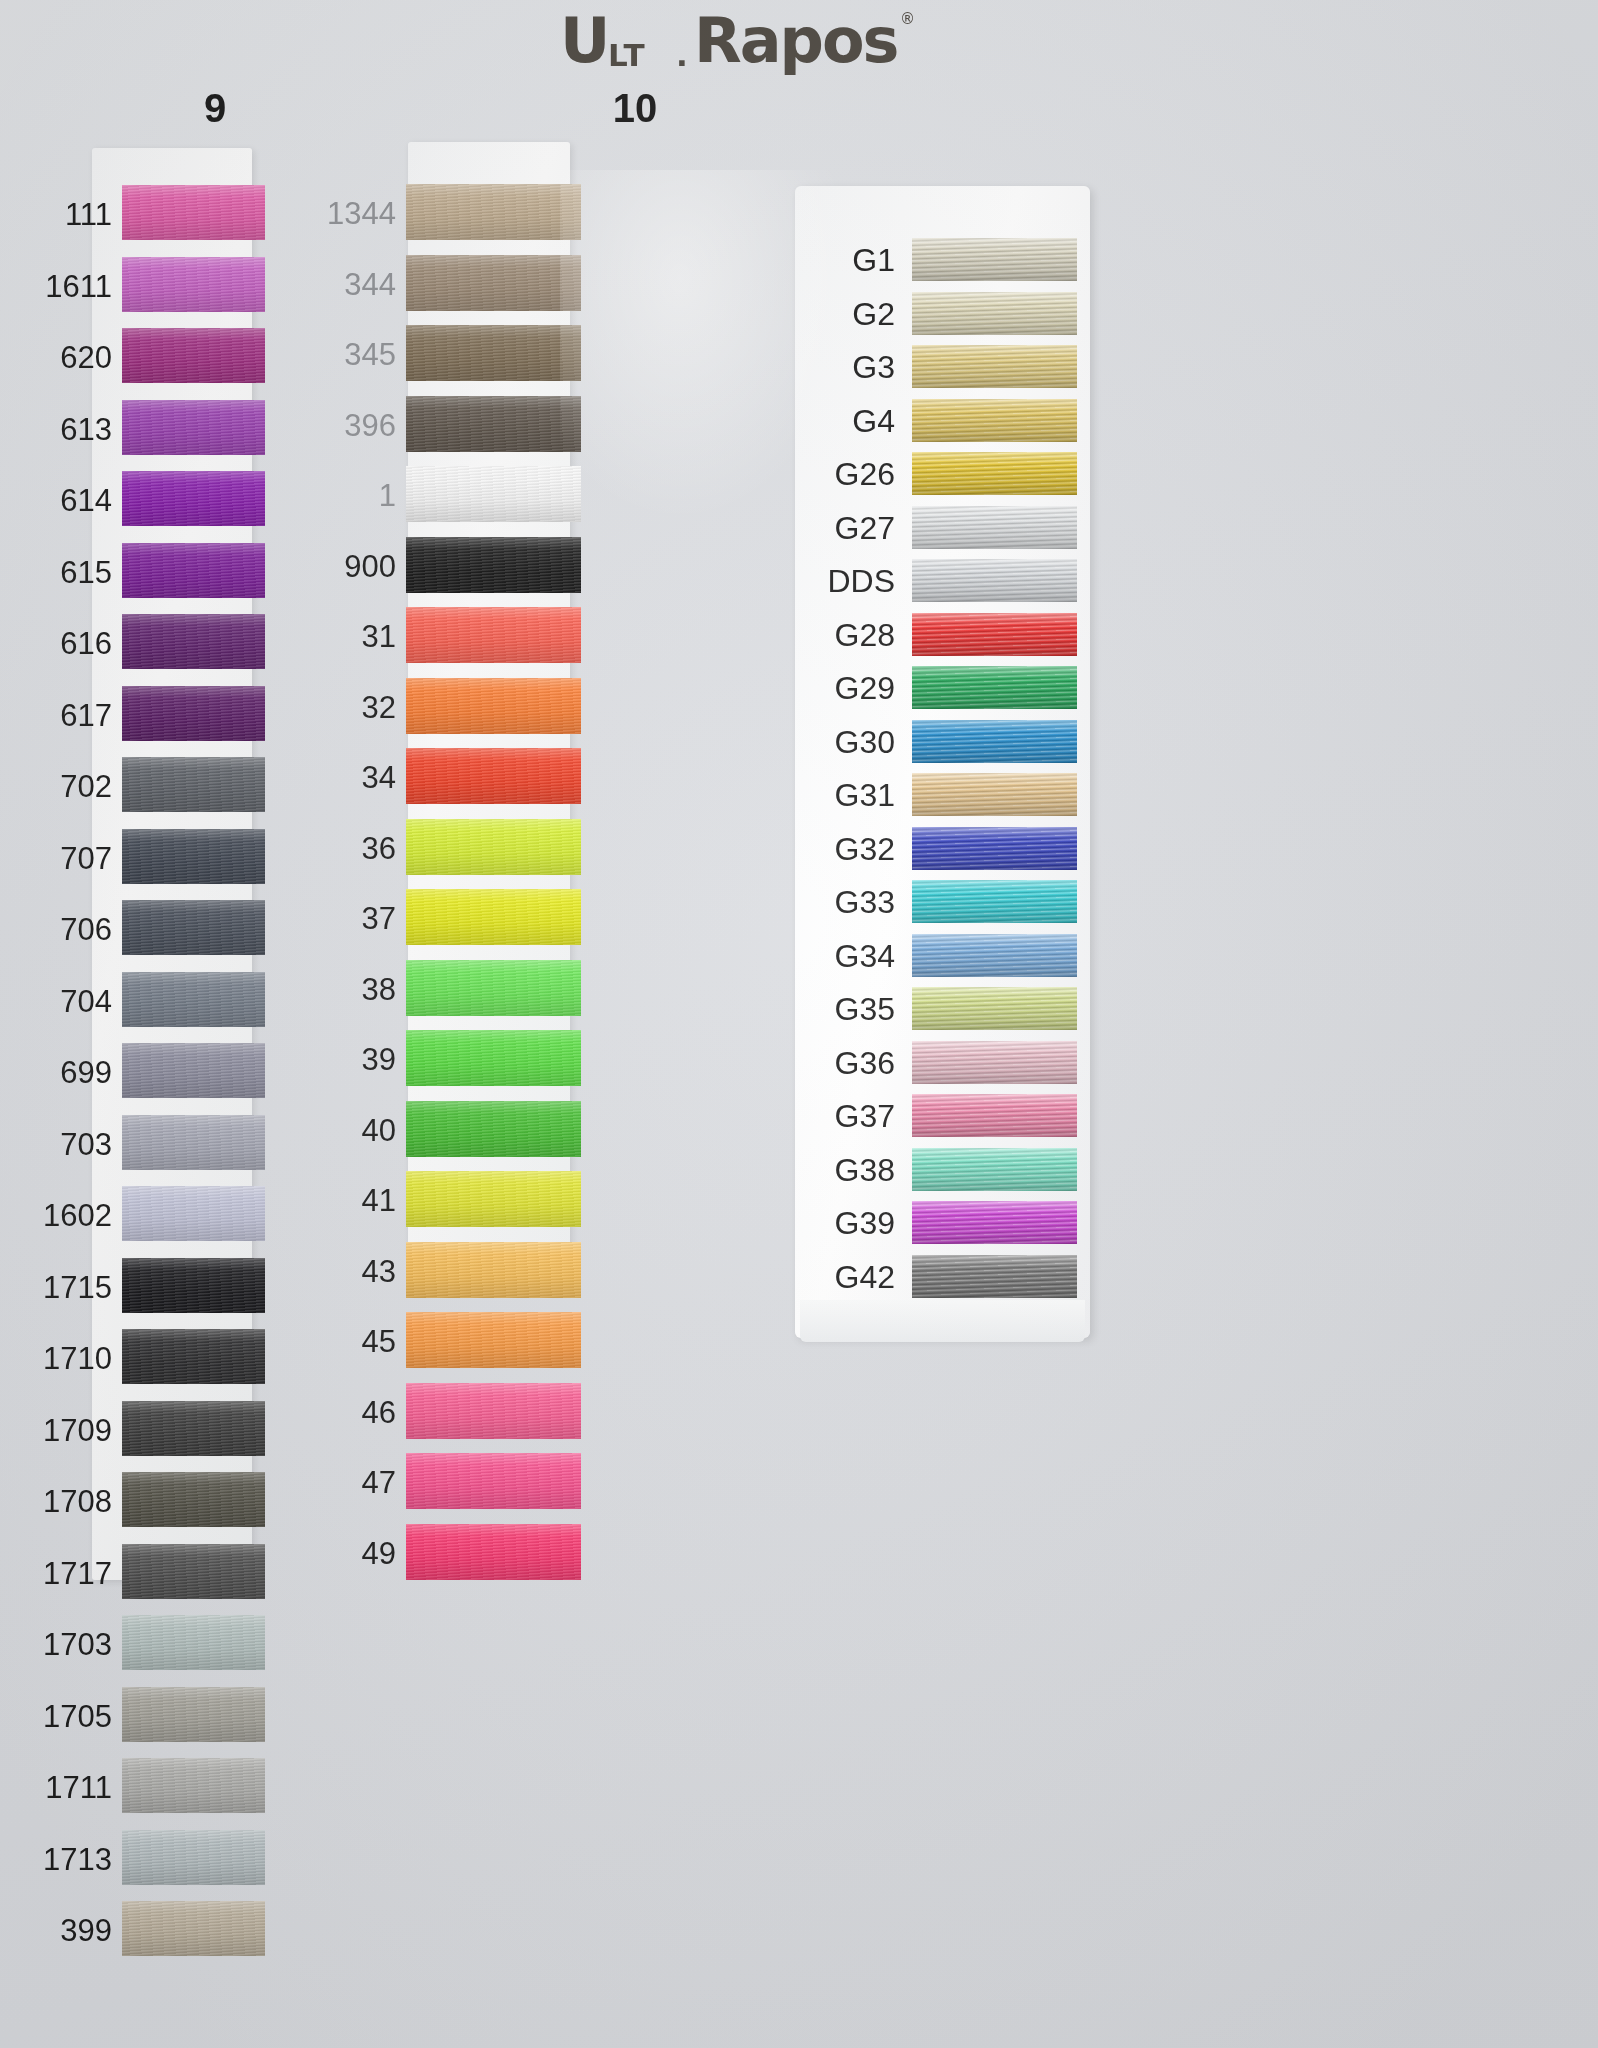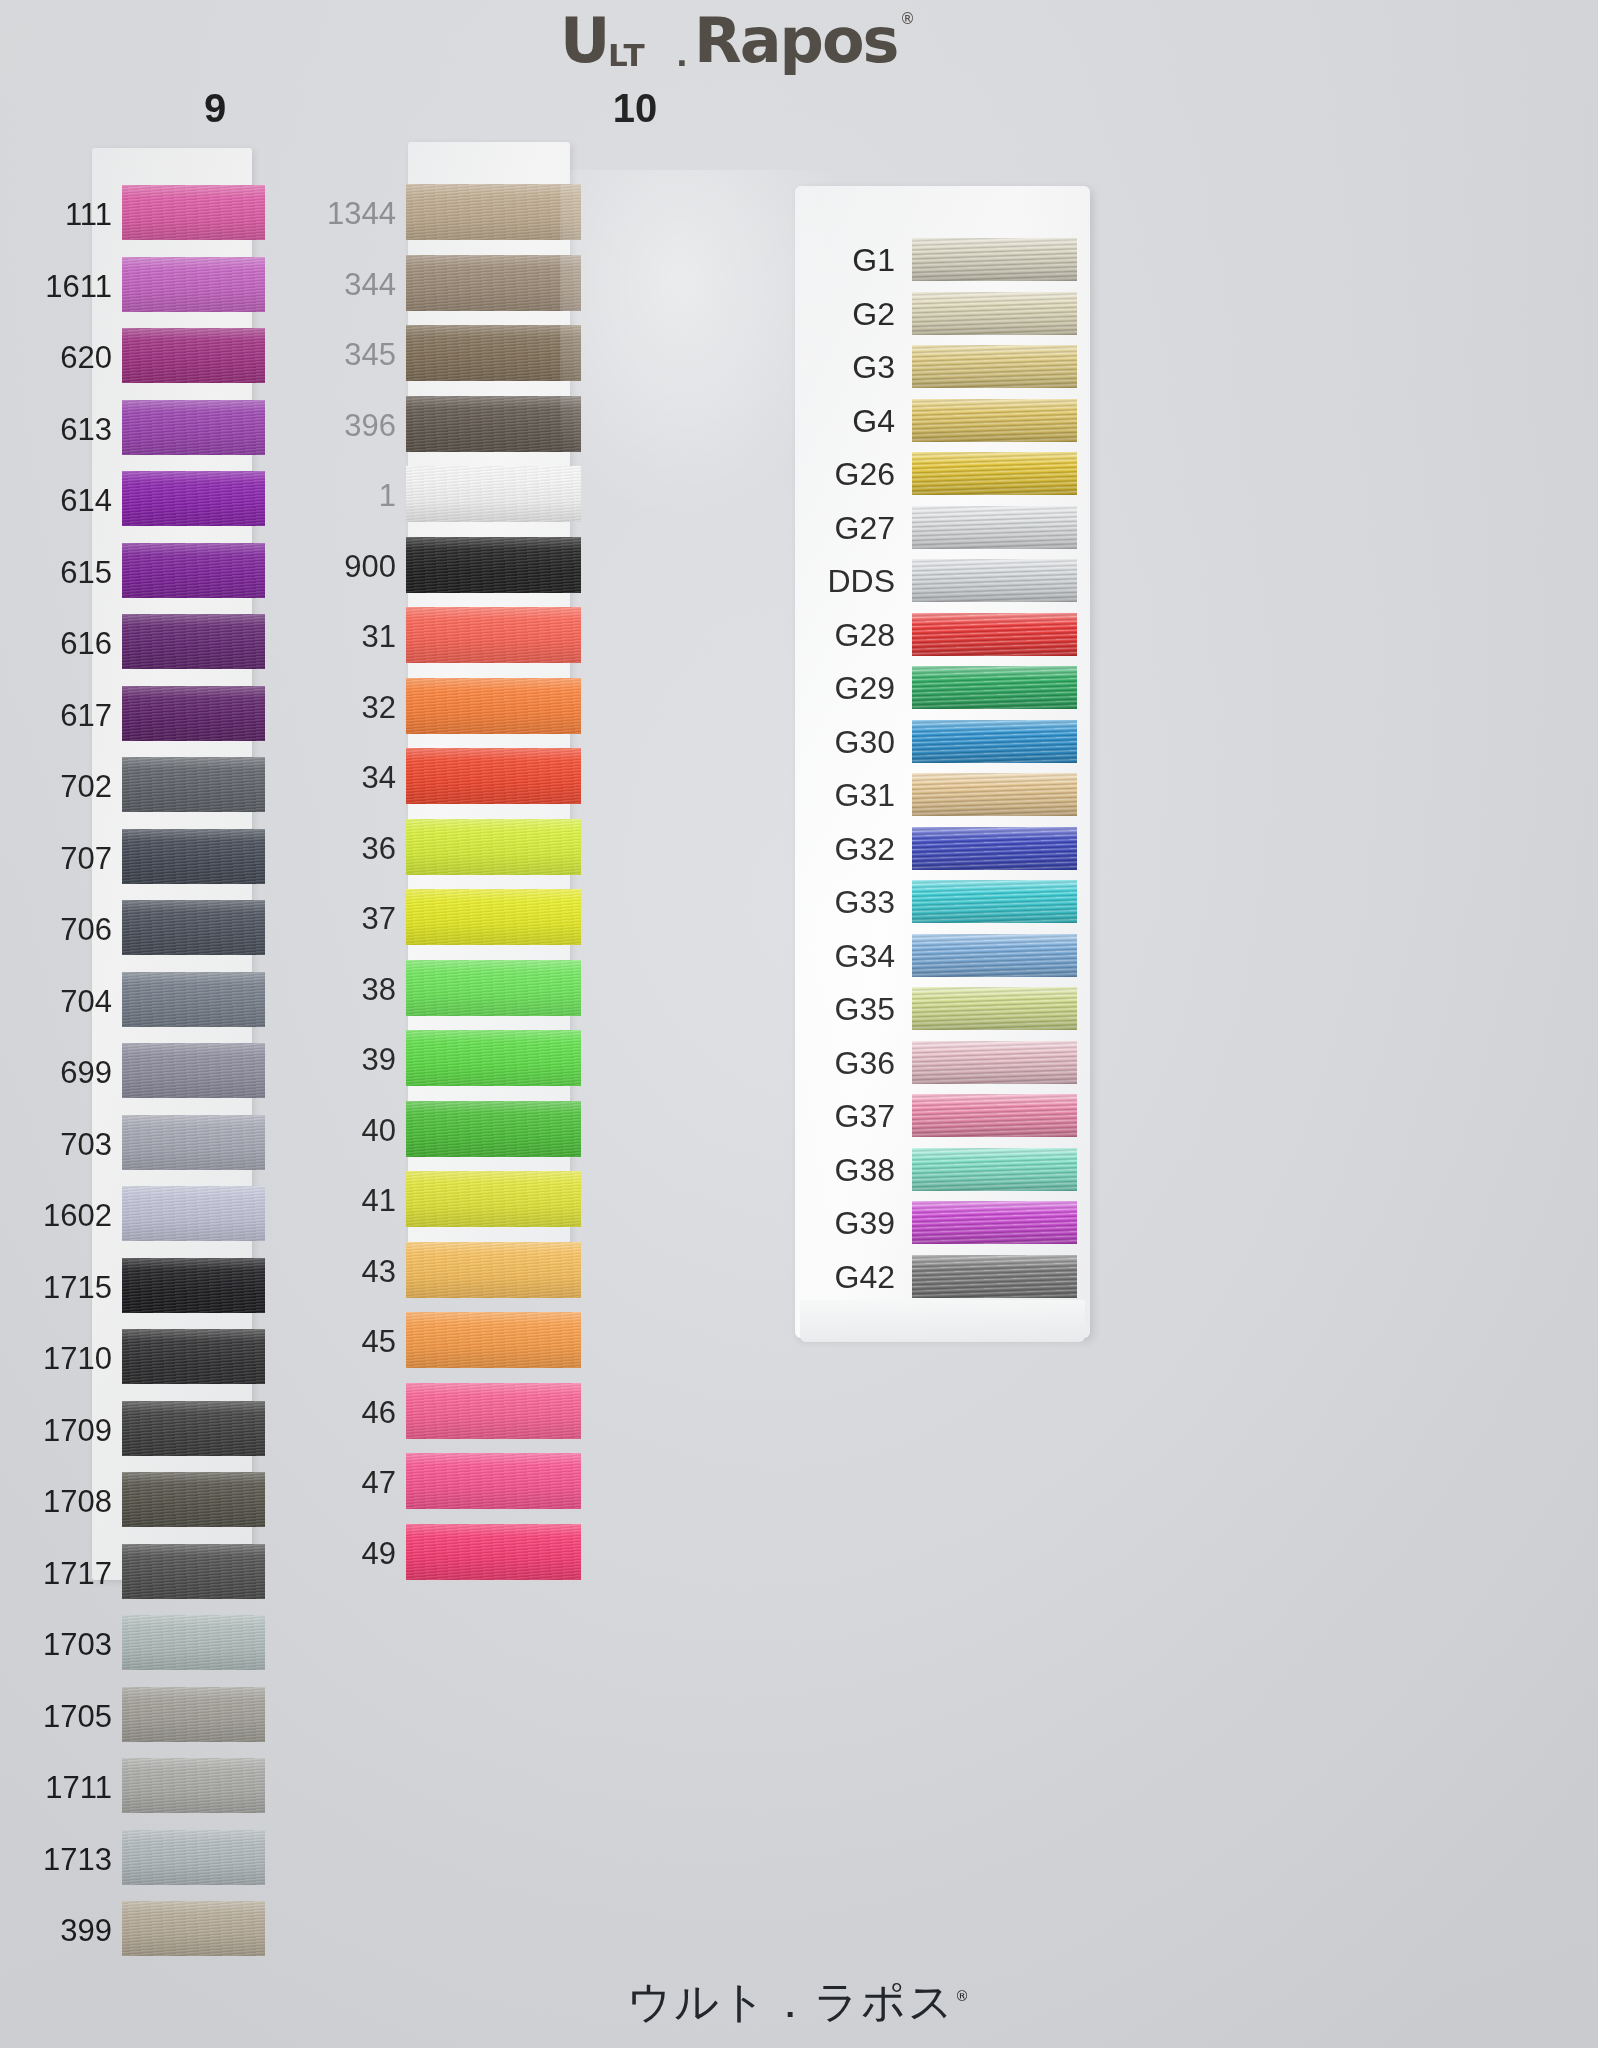--- a/index.html
+++ b/index.html
@@ -270,16 +270,13 @@
       <div class="lab g" style="top: 808.5px;">G36</div>
       <div class="lab g" style="top: 862px;">G37</div>
       <div class="lab g" style="top: 915.5px;">G38</div>
       <div class="lab g" style="top: 969px;">G39</div>
       <div class="lab g" style="top: 1022.5px;">G42</div>
     </div>
 
   <div id="glare"></div>
   <div id="vig"></div>
 
-  <div id="footer">
-    <span>ウルト．ラポス</span><span class="reg">®</span>
-  </div>
 </div>
 
 </body></html>

